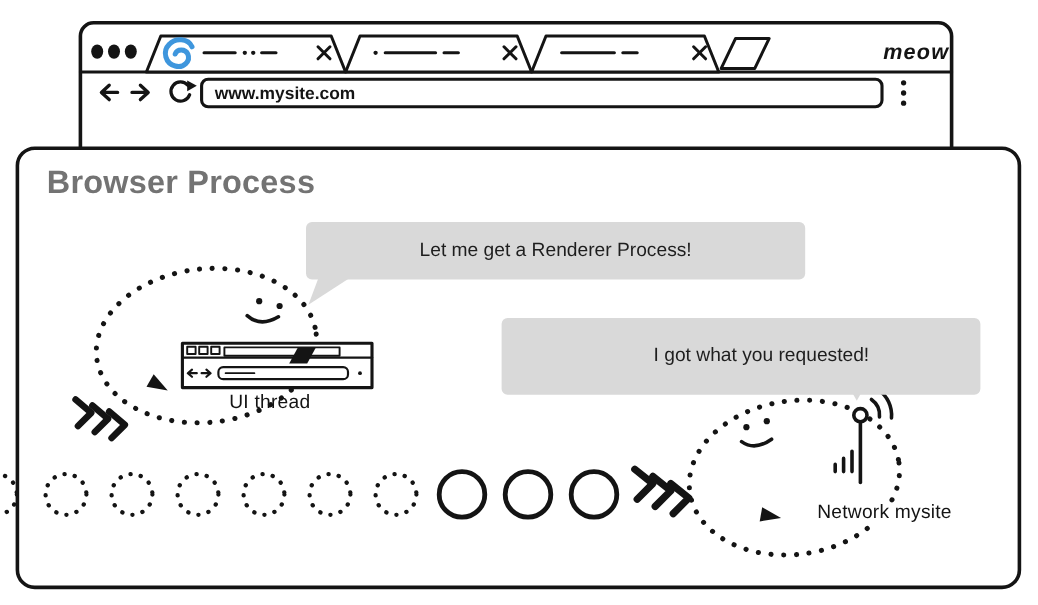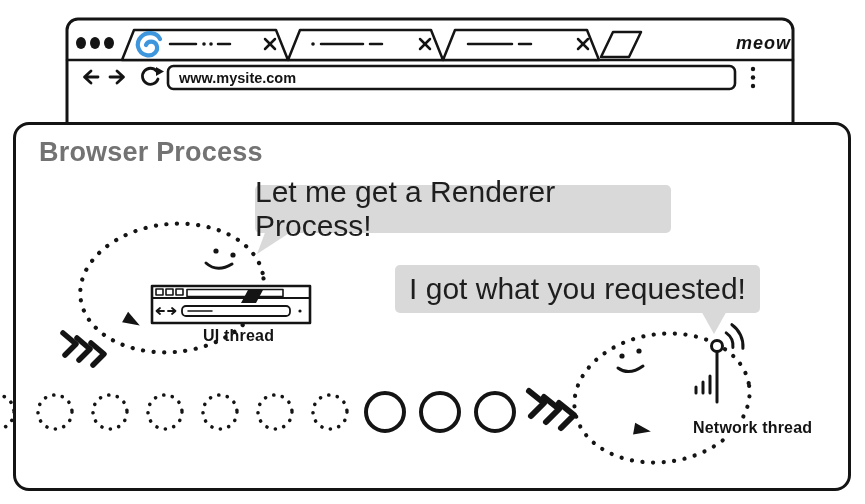--- a/index.html
+++ b/index.html
@@ -11,26 +11,26 @@
   .panel { position:absolute; left:13px; top:122px; width:838px; height:369px;
            box-sizing:border-box; border:3.5px solid #141414; border-radius:16px;
            background:#ffffff; z-index:2; }
   #doodles { position:absolute; left:0; top:0; z-index:3; pointer-events:none; }
 
   .panel-title { position:absolute; left:23px; top:12px; font-size:27px; font-weight:700;
                  letter-spacing:.2px; color:#737373; }
 
   .bubble { position:absolute; z-index:4; background:#d9d9d9; border-radius:5px;
             display:flex; align-items:center; justify-content:center;
-            font-size:30px; font-weight:500; color:#1e1e1e; }
+            font-size:16px; font-weight:500; color:#1e1e1e; }
   .bubble-ui  { left:255px; top:185px; width:416px; height:48px; }
-  .bubble-net { left:395px; top:265px; width:365px; height:48px; }
-
-  .thread-label { position:absolute; z-index:4; font-size:16px; font-weight:700;
-                  letter-spacing:.2px; color:#141414;margin-left:12px; }
+  .bubble-net { left:418px; top:265px; width:365px; height:64px;padding-left:34px; }
+
+  .thread-label { position:absolute; z-index:4; font-size:16px; font-weight:400;
+                  letter-spacing:.2px; color:#141414; }
   .thread-label.ui  { left:191px; top:327px; }
   .thread-label.net { left:678px; top:419px; background:#ffffff; padding:0 3px; }
 
   
   .ink   { stroke:#141414; fill:none; stroke-linecap:round; stroke-linejoin:round; }
   .fill-ink { fill:#141414; stroke:none; }
   .white-fill { fill:#ffffff; }
   .dotted { stroke:#141414; fill:none; stroke-width:4.2; stroke-dasharray:0.1 10.5;
             stroke-linecap:round; }
   .dotted-sm { stroke:#141414; fill:none; stroke-width:3.6; stroke-dasharray:0.1 8.6;
@@ -204,15 +204,15 @@
   </svg>
 
   <div class="bubble bubble-ui">
     <span>Let me get a Renderer Process!</span>
   </div>
   <div class="bubble bubble-net">
     <span>I got what you requested!</span>
   </div>
 
   <div class="thread-label ui">UI thread</div>
-  <div class="thread-label net">Network thread</div>
+  <div class="thread-label net">Network mysite</div>
 
 </div>
 
 </body></html>

